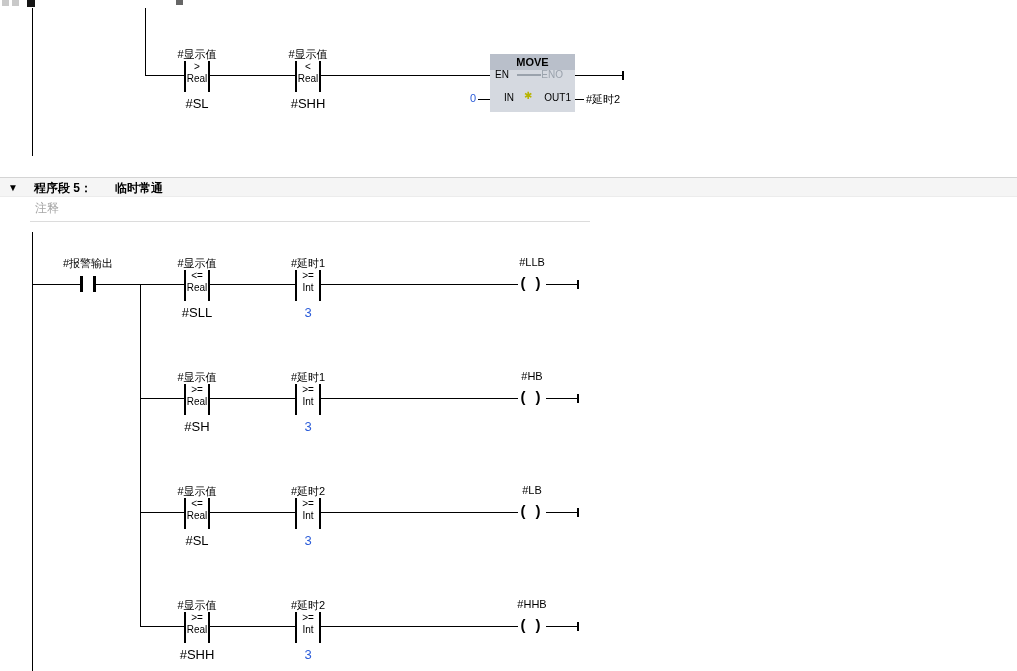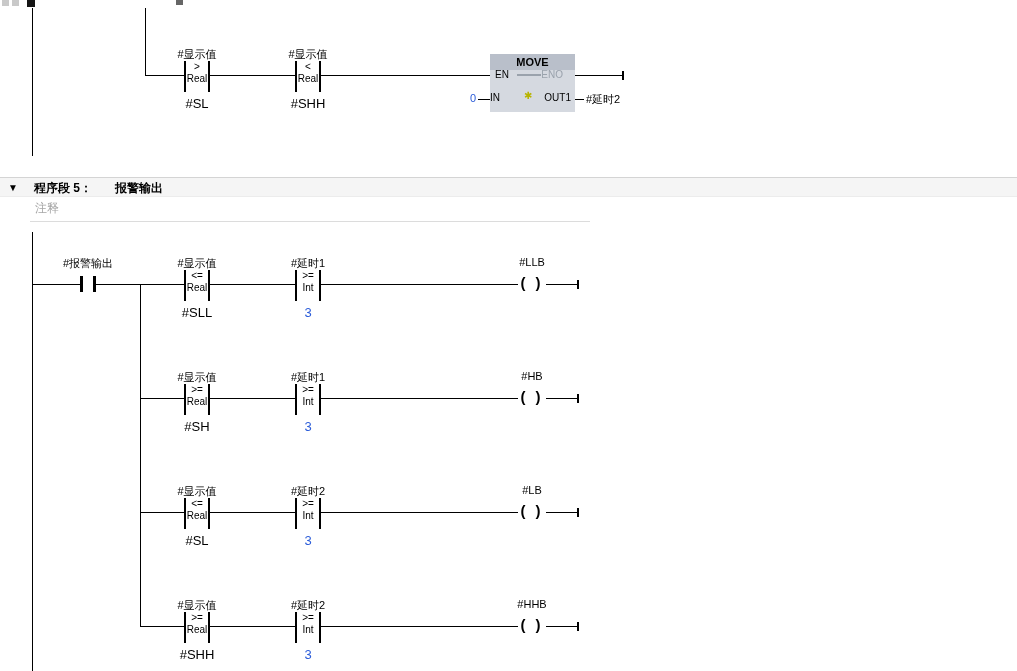--- a/index.html
+++ b/index.html
@@ -76,37 +76,37 @@
     <div class="copr">#SHH</div>
   </div>
 
   <div class="wh" style="left:320px;top:75px;width:170px"></div>
 
   <div class="movebox">
     <div class="movetitle">MOVE</div>
     <div class="pin" style="left:5px;top:15px">EN</div>
     <div class="enodash"></div>
     <div class="pin gray" style="right:12px;top:15px">ENO</div>
-    <div class="pin" style="left:0;top:38px">IN</div>
+    <div class="pin" style="left:14px;top:38px">IN</div>
     <div class="star">✱</div>
     <div class="pin" style="right:4px;top:38px">OUT1</div>
   </div>
 
   <div class="wh" style="left:575px;top:75px;width:48px"></div>
   <div class="tick" style="left:622px;top:71px;height:9px"></div>
 
   <div class="lbl blue" style="left:446px;top:92px;width:30px;text-align:right">0</div>
   <div class="wh" style="left:478px;top:99px;width:12px"></div>
   <div class="wh" style="left:575px;top:99px;width:9px"></div>
   <div class="lbl" style="left:586px;top:92px">#延时2</div>
 
   <div class="nethdr">
     <span class="tri">▼</span>
     <span class="nlabel">程序段 5：</span>
-    <span class="ntitle">报警输出</span>
+    <span class="ntitle">临时常通</span>
   </div>
   <div class="comment">注释</div>
   <div class="cline"></div>
 
   <div class="wv" style="left:32px;top:232px;height:439px"></div>
   <div class="wh" style="left:32px;top:284px;width:48px"></div>
 
   <div class="lbl" style="left:28px;top:256px;width:120px;text-align:center">#报警输出</div>
   <div class="nbar" style="left:80px;top:276px"></div>
   <div class="nbar" style="left:93px;top:276px"></div>

